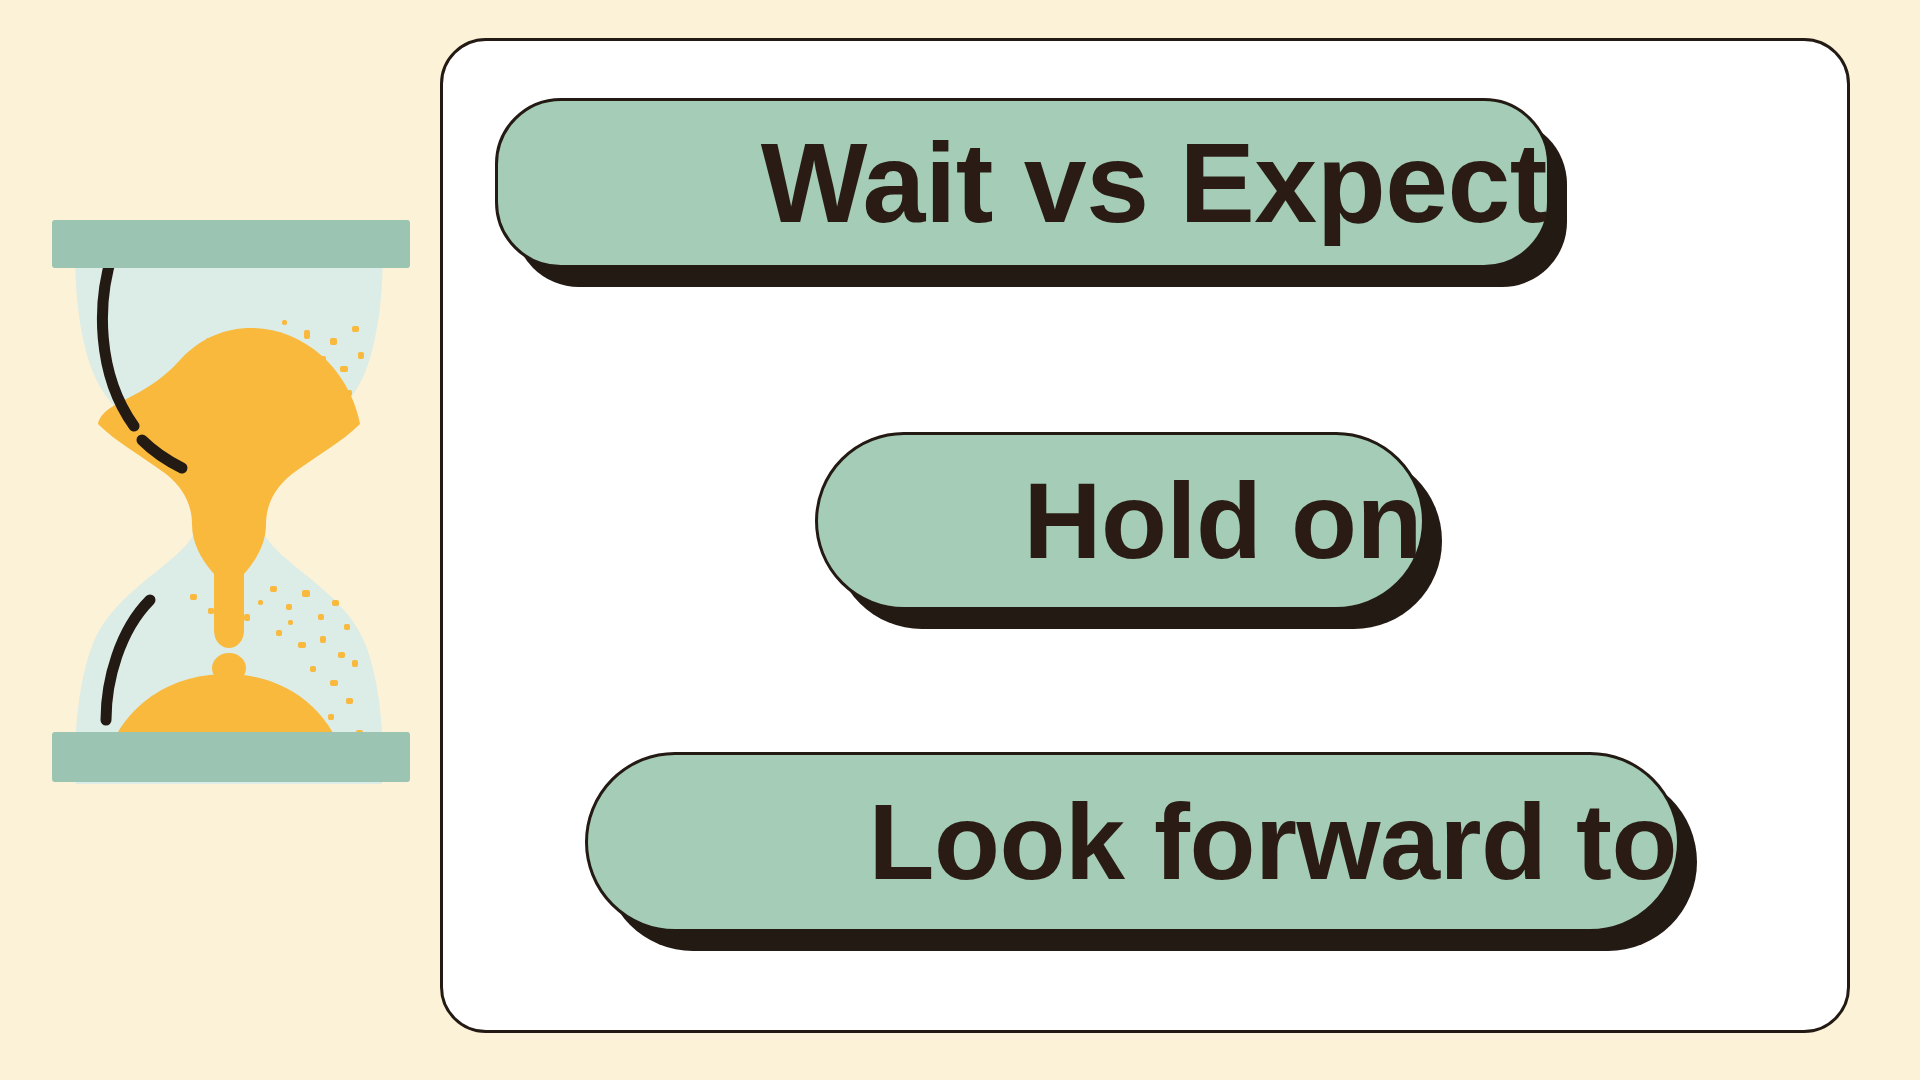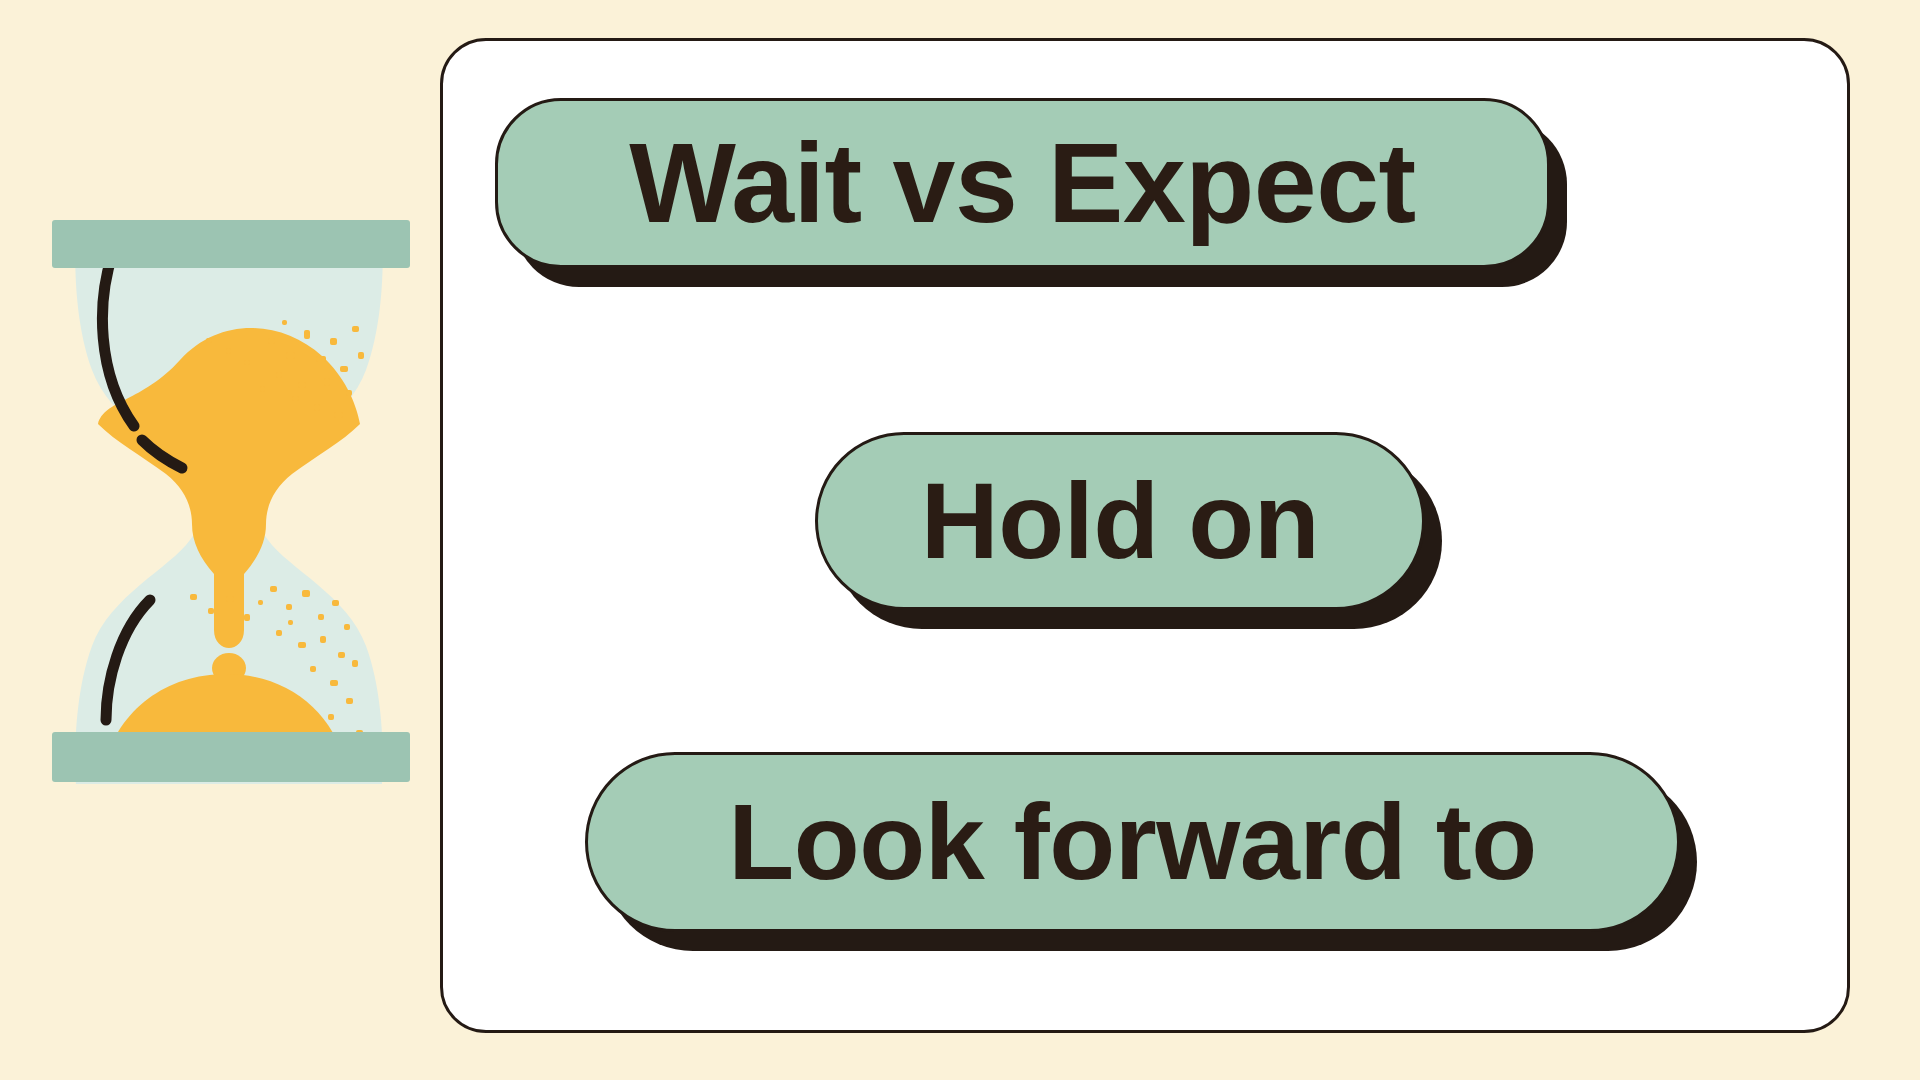--- a/index.html
+++ b/index.html
@@ -60,20 +60,21 @@
     border: 3px solid #241A14;
     box-sizing: border-box;
     white-space: nowrap;
     font-weight: 700;
     letter-spacing: -0.5px;
     text-align: center;
     box-shadow: 18px 20px 0 -1px #241A14;
   }
   .badge span {
     display: block;
+    text-align: right;
   }
 
   
   #badge-title-wrap {
     left: 495px;
     top: 98px;
   }
   #badge-title {
     width: 1055px;
     height: 170px;

